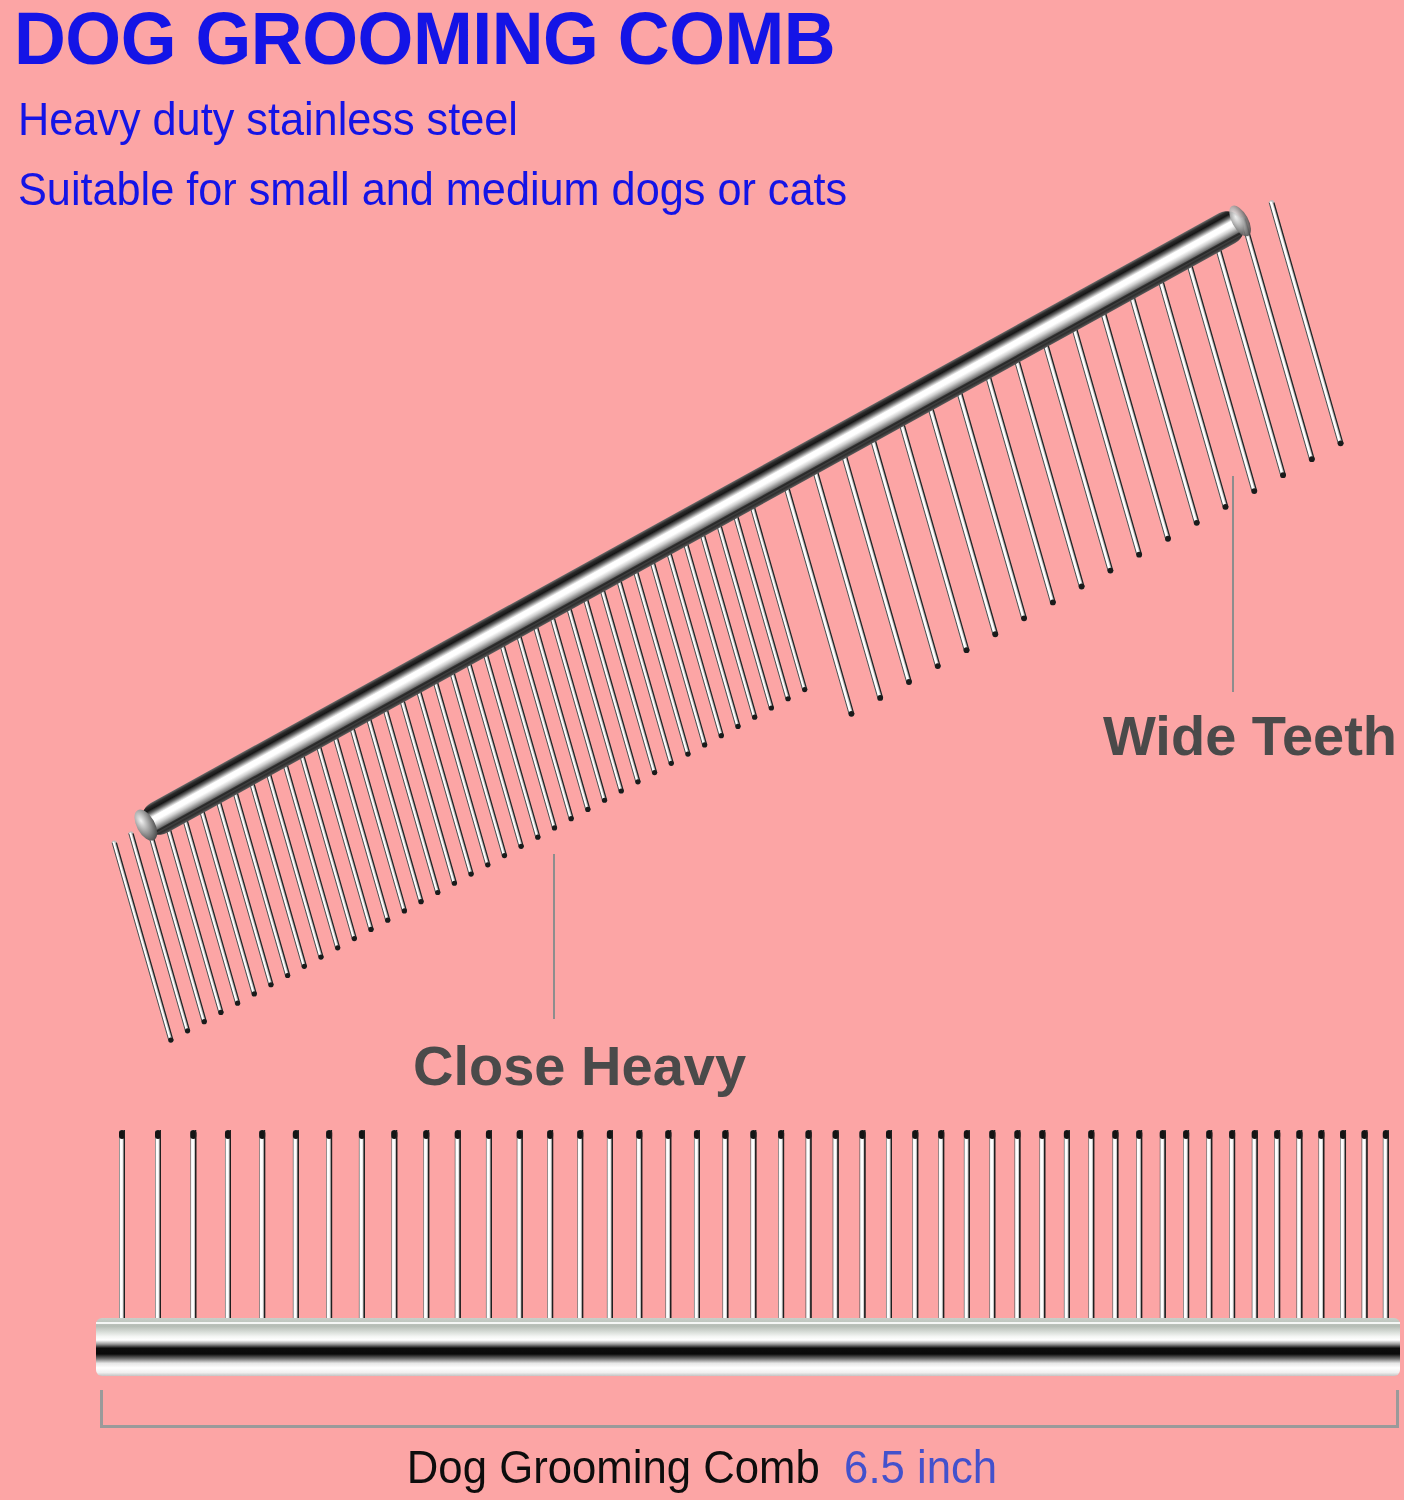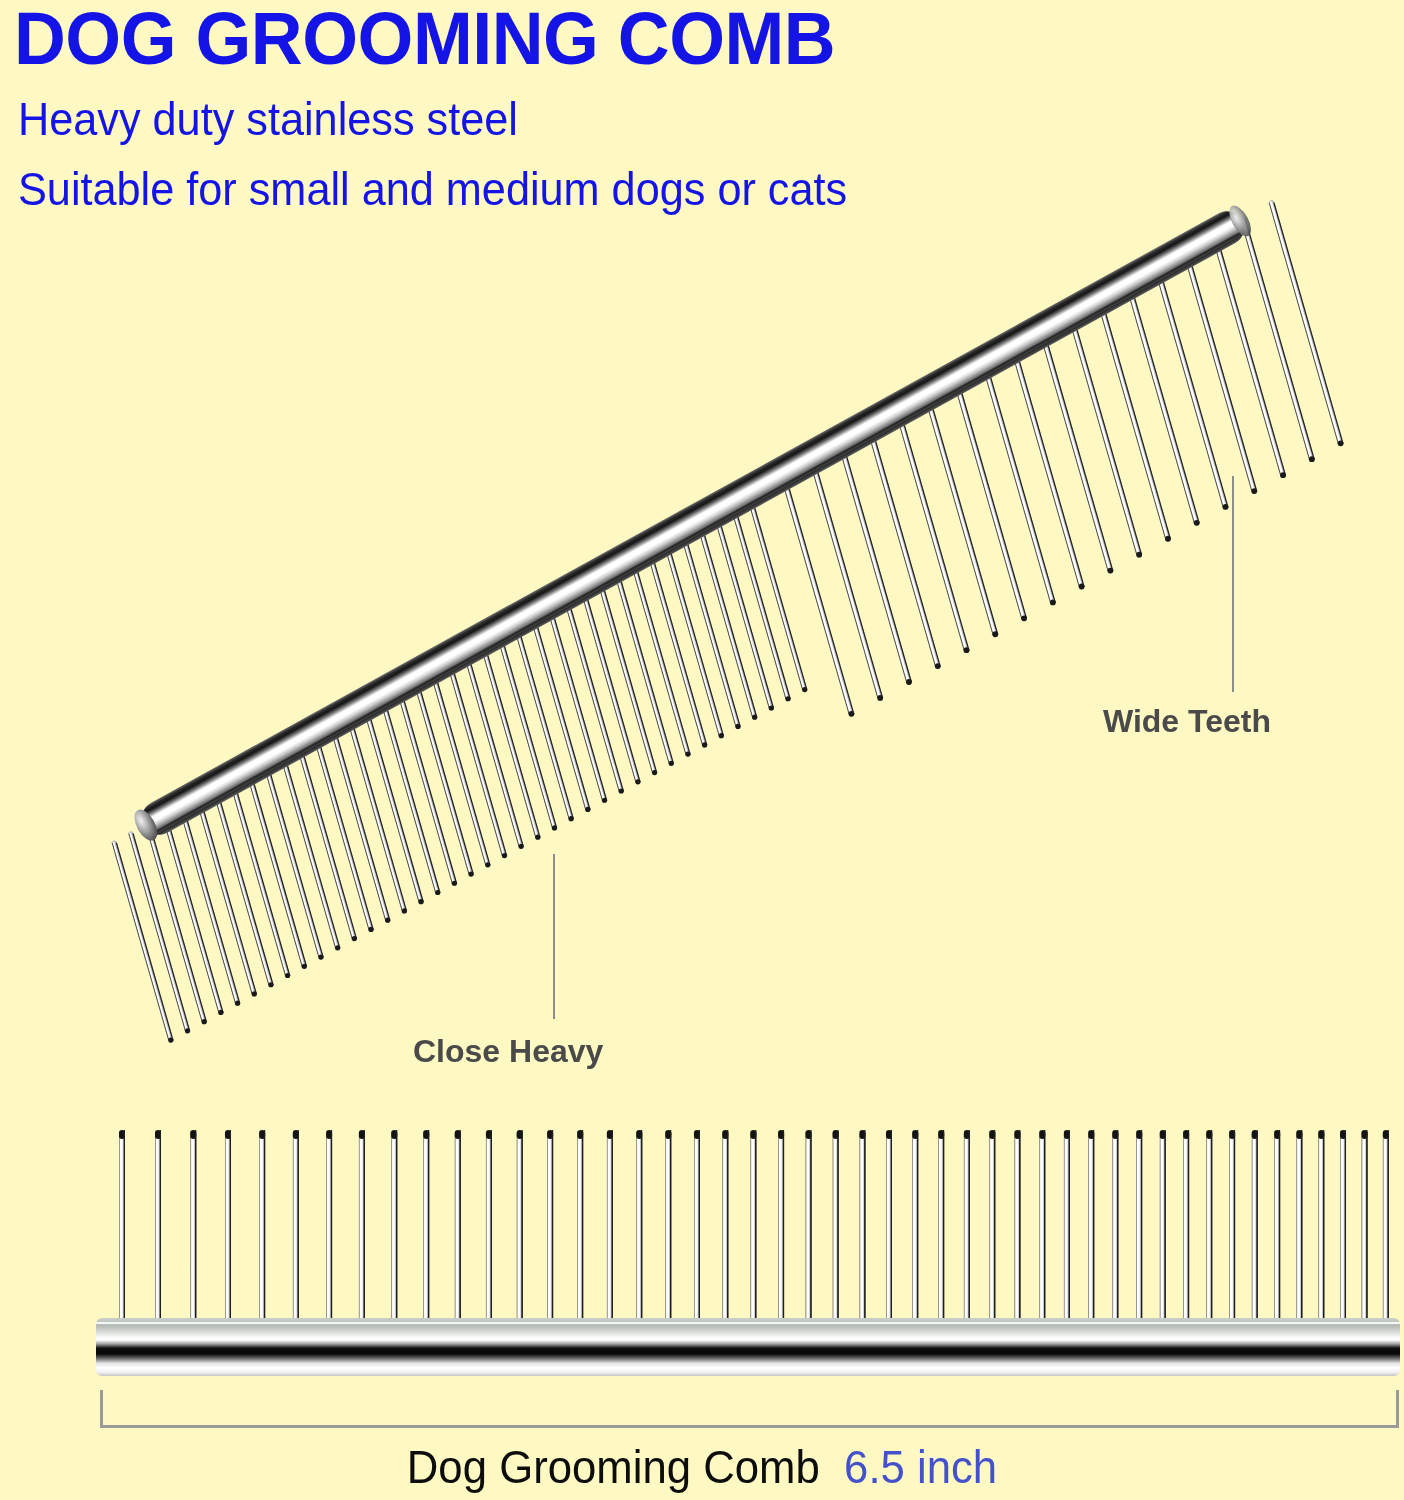--- a/index.html
+++ b/index.html
@@ -6,21 +6,21 @@
     margin: 0; padding: 0;
     background: #ffffff;
   }
   body {
     width: 1404px; height: 1500px;
     position: relative;
     overflow: hidden;
     font-family: "Liberation Sans", "DejaVu Sans", sans-serif;
     -webkit-font-smoothing: antialiased;
   }
-  #stage { position: absolute; inset: 0; background: #fef9c3; }
+  #stage { position: absolute; inset: 0; background: #fca5a5; }
 
   
   .headline {
     position: absolute;
     left: 14px; top: 2px;
     font-size: 74px;
     font-weight: 700;
     letter-spacing: -0.5px;
     color: #1414e6;
     line-height: 1.0;
@@ -47,21 +47,21 @@
     color: #1414e6;
     line-height: 1.0;
     white-space: nowrap;
     transform: scaleX(0.94);
     transform-origin: left top;
   }
 
   
   .callout {
     position: absolute;
-    font-size: 32px;
+    font-size: 56px;
     font-weight: 700;
     color: #4a4a4a;
     white-space: nowrap;
     letter-spacing: 0px;
   }
   .callout-wide { left: 1103px; top: 703px; }
   .callout-close { left: 413px; top: 1033px; }
 
   .leader {
     position: absolute;

